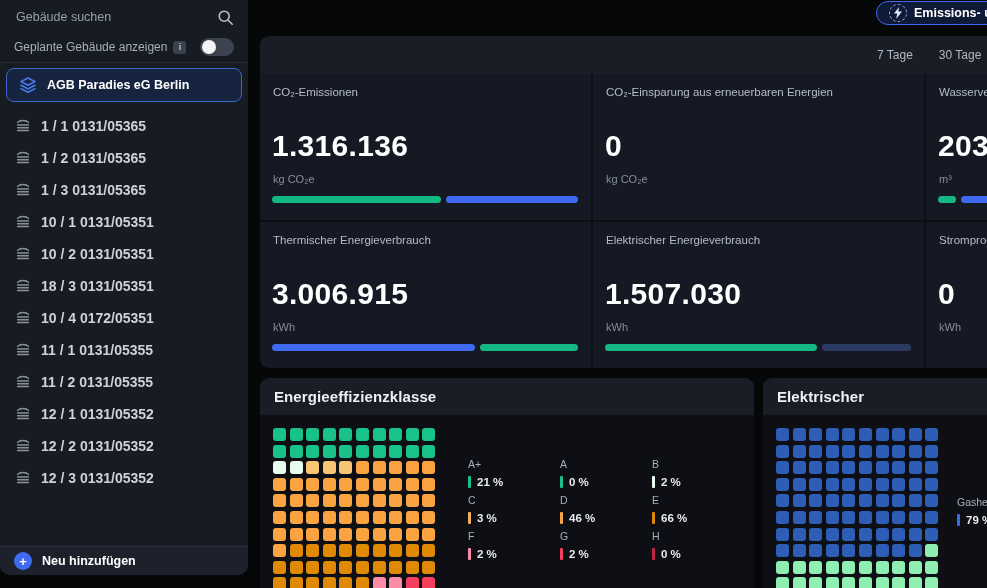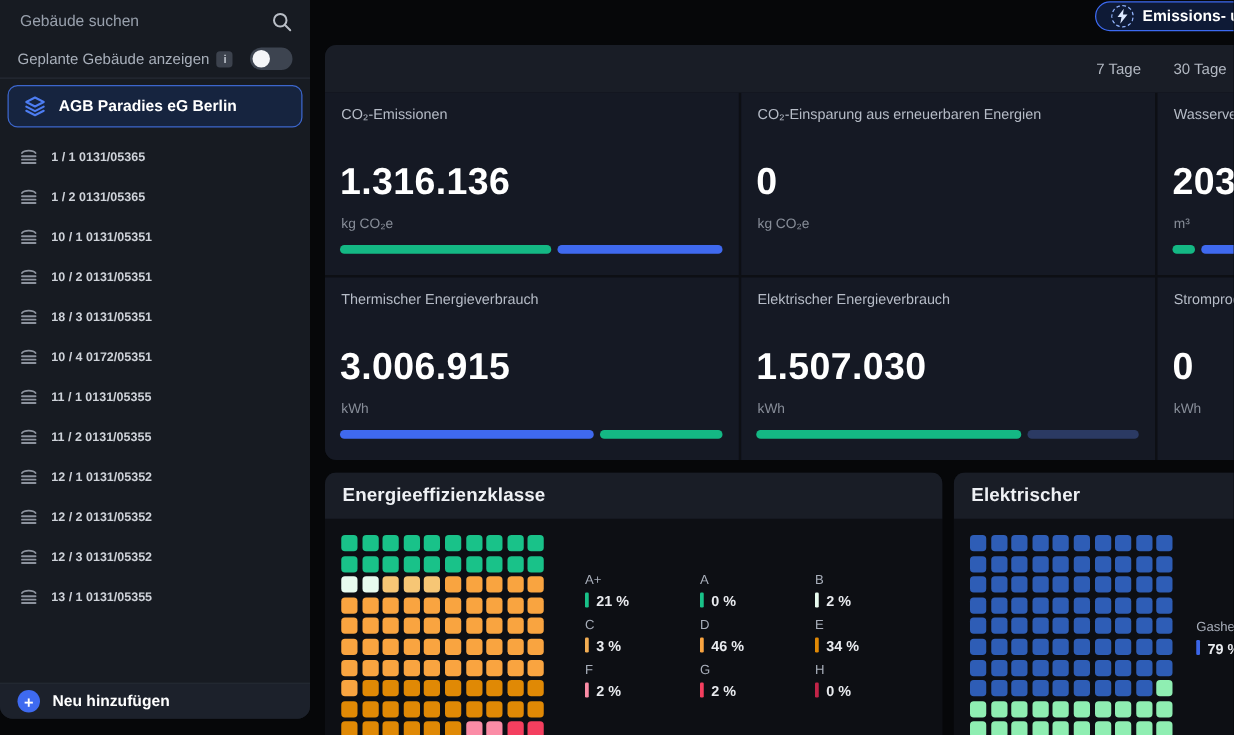--- a/index.html
+++ b/index.html
@@ -18,21 +18,21 @@
               display:flex;align-items:center;justify-content:center;}
   .toggle{margin-left:auto;width:34px;height:18px;border-radius:9px;background:#3d4450;position:relative;}
   .toggle .knob{position:absolute;left:2px;top:2px;width:14px;height:14px;border-radius:50%;background:#f4f5f7;}
   .side-divider{position:absolute;top:62px;left:0;right:0;height:1px;background:#262b34;}
   .selected-item{position:absolute;top:68px;left:6px;right:6px;height:34px;border-radius:8px;background:#16243f;
                  border:1px solid #3c66cc;display:flex;align-items:center;gap:10px;padding:0 12px;box-sizing:border-box;}
   .selected-item .slabel{color:#ffffff;font-size:12.5px;font-weight:700;}
   .building-list{position:absolute;top:110px;left:0;right:0;}
   .bitem{height:32px;display:flex;align-items:center;gap:10px;padding:0 15px;box-sizing:border-box;}
   .bicon{display:flex;align-items:center;}
-  .blabel{color:#ced2d9;font-size:10px;font-weight:600;}
+  .blabel{color:#ced2d9;font-size:14px;font-weight:600;}
   .add-row{position:absolute;left:0;right:0;top:546px;height:29px;background:#1c212b;border-top:1px solid #2a3039;
            border-radius:0 0 10px 10px;display:flex;align-items:center;gap:10px;padding:0 14px;box-sizing:border-box;}
   .plus{width:18px;height:18px;border-radius:50%;background:#3e6af0;color:#fff;font-size:13px;font-weight:700;
         display:flex;align-items:center;justify-content:center;line-height:1;}
   .add-label{color:#fff;font-size:12.5px;font-weight:700;}
 
   
   .report-btn{position:absolute;left:876px;top:1px;height:24px;display:flex;align-items:center;gap:7px;padding:0 12px;
               background:#0e1a36;border:1px solid #3c69f0;border-radius:13px;color:#fff;font-size:12.5px;font-weight:600;
               white-space:nowrap;width:200px;box-sizing:border-box;}
@@ -59,21 +59,21 @@
   .seg{height:100%;border-radius:4px;}
 
   
   .waffle{position:absolute;left:13px;top:50px;display:grid;grid-template-columns:repeat(10,13px);grid-auto-rows:13px;gap:3.6px;}
   .cell{border-radius:3px;}
 
   
   .energy-legend{position:absolute;left:208px;top:80px;display:grid;grid-template-columns:92px 92px 92px;row-gap:4px;}
   .heating-legend{position:absolute;left:194px;top:118px;}
   .lg-label{font-size:10.5px;color:#a9afbb;margin-bottom:3px;line-height:13px;}
-  .lg-val{display:flex;gap:6px;font-size:11.5px;font-weight:700;color:#e9ebef;line-height:16px;}
+  .lg-val{display:flex;align-items:center;gap:6px;font-size:11.5px;font-weight:700;color:#e9ebef;line-height:16px;}
   .lg-bar{width:3px;height:12px;border-radius:1px;flex:none;}
 </style>
 </head>
 <body>
 
 <div id="app">
 
   <div class="sidebar">
     <div class="search-row">
       <input class="search-input" placeholder="Gebäude suchen" style="">
@@ -129,20 +129,31 @@
         </div>
         <div class="bitem">
           <span class="bicon">
             <svg width="16" height="16" viewBox="0 0 16 16" fill="none" stroke="#8d939e" stroke-width="1.5" stroke-linecap="round">
               <path d="M2.6 4.4 C4.6 1.9, 11.4 1.9, 13.4 4.4"></path>
               <line x1="2.6" y1="7" x2="13.4" y2="7"></line>
               <line x1="2.6" y1="9.7" x2="13.4" y2="9.7"></line>
               <line x1="2.6" y1="12.4" x2="13.4" y2="12.4"></line>
             </svg>
           </span>
+          <span class="blabel">1 / 3 0131/05365</span>
+        </div>
+        <div class="bitem">
+          <span class="bicon">
+            <svg width="16" height="16" viewBox="0 0 16 16" fill="none" stroke="#8d939e" stroke-width="1.5" stroke-linecap="round">
+              <path d="M2.6 4.4 C4.6 1.9, 11.4 1.9, 13.4 4.4"></path>
+              <line x1="2.6" y1="7" x2="13.4" y2="7"></line>
+              <line x1="2.6" y1="9.7" x2="13.4" y2="9.7"></line>
+              <line x1="2.6" y1="12.4" x2="13.4" y2="12.4"></line>
+            </svg>
+          </span>
           <span class="blabel">10 / 1 0131/05351</span>
         </div>
         <div class="bitem">
           <span class="bicon">
             <svg width="16" height="16" viewBox="0 0 16 16" fill="none" stroke="#8d939e" stroke-width="1.5" stroke-linecap="round">
               <path d="M2.6 4.4 C4.6 1.9, 11.4 1.9, 13.4 4.4"></path>
               <line x1="2.6" y1="7" x2="13.4" y2="7"></line>
               <line x1="2.6" y1="9.7" x2="13.4" y2="9.7"></line>
               <line x1="2.6" y1="12.4" x2="13.4" y2="12.4"></line>
             </svg>
@@ -218,31 +229,20 @@
         <div class="bitem">
           <span class="bicon">
             <svg width="16" height="16" viewBox="0 0 16 16" fill="none" stroke="#8d939e" stroke-width="1.5" stroke-linecap="round">
               <path d="M2.6 4.4 C4.6 1.9, 11.4 1.9, 13.4 4.4"></path>
               <line x1="2.6" y1="7" x2="13.4" y2="7"></line>
               <line x1="2.6" y1="9.7" x2="13.4" y2="9.7"></line>
               <line x1="2.6" y1="12.4" x2="13.4" y2="12.4"></line>
             </svg>
           </span>
           <span class="blabel">12 / 3 0131/05352</span>
-        </div>
-        <div class="bitem">
-          <span class="bicon">
-            <svg width="16" height="16" viewBox="0 0 16 16" fill="none" stroke="#8d939e" stroke-width="1.5" stroke-linecap="round">
-              <path d="M2.6 4.4 C4.6 1.9, 11.4 1.9, 13.4 4.4"></path>
-              <line x1="2.6" y1="7" x2="13.4" y2="7"></line>
-              <line x1="2.6" y1="9.7" x2="13.4" y2="9.7"></line>
-              <line x1="2.6" y1="12.4" x2="13.4" y2="12.4"></line>
-            </svg>
-          </span>
-          <span class="blabel">13 / 1 0131/05355</span>
         </div>
       </div>
 
     <div class="add-row">
       <span class="plus">+</span>
       <span class="add-label">Neu hinzufügen</span>
     </div>
   </div>
 
   <div class="report-btn">
@@ -450,21 +450,21 @@
           <div class="lg-label">D</div>
           <div class="lg-val">
             <span class="lg-bar" style="background: rgb(249, 164, 64);"></span>
             <span class="lg-pct">46 %</span>
           </div>
         </div>
         <div class="lg">
           <div class="lg-label">E</div>
           <div class="lg-val">
             <span class="lg-bar" style="background: rgb(224, 137, 5);"></span>
-            <span class="lg-pct">34 %</span>
+            <span class="lg-pct">66 %</span>
           </div>
         </div>
         <div class="lg">
           <div class="lg-label">F</div>
           <div class="lg-val">
             <span class="lg-bar" style="background: rgb(251, 140, 166);"></span>
             <span class="lg-pct">2 %</span>
           </div>
         </div>
         <div class="lg">

